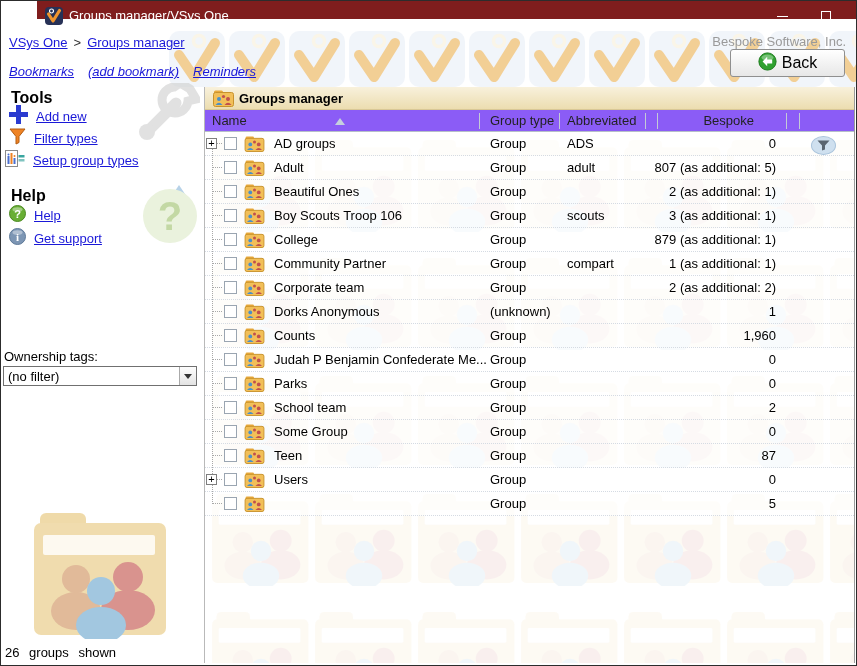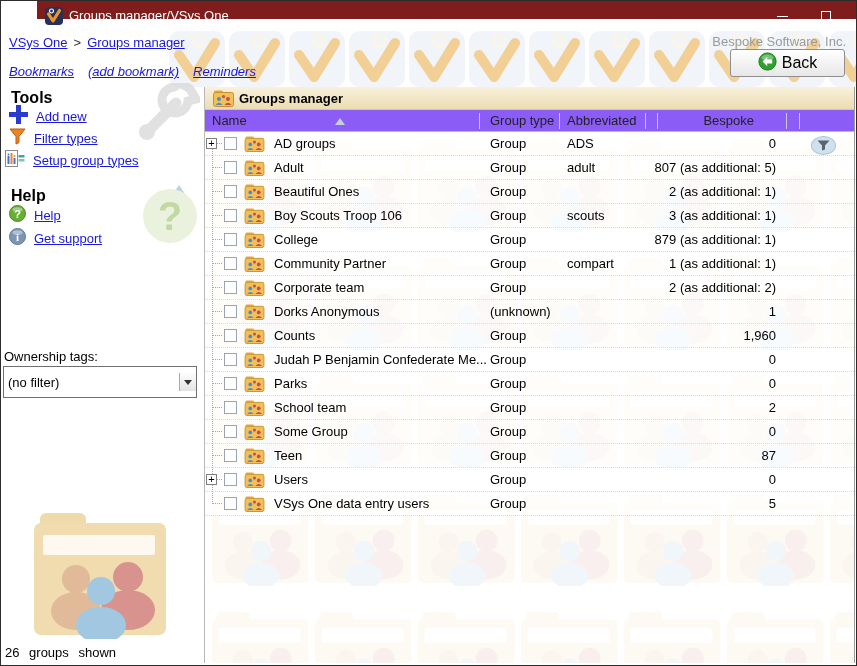--- a/index.html
+++ b/index.html
@@ -29,21 +29,21 @@
   #navlinks { position:absolute; left:8px; top:33px; font-size:13px; font-style:italic; z-index:3; display:flex; gap:14px; }
   #back-btn { position:absolute; right:11px; top:18px; width:115px; height:28px; z-index:4;
     border:1px solid #8f8f8f; border-radius:3px; background:linear-gradient(#ffffff,#e7e7e7);
     display:flex; align-items:center; justify-content:center; gap:5px; font-size:16px; color:#000; cursor:pointer; }
   
   #sidebar { position:absolute; left:0; top:86px; width:203px; height:578px; background:#fff; }
   .side-head { position:absolute; left:10px; font-size:16px; font-weight:bold; color:#000; z-index:2; }
   .side-item { position:absolute; display:flex; align-items:center; gap:8px; font-size:13px; z-index:2; }
   .wm { position:absolute; z-index:1; }
   #ownership-label { position:absolute; left:3px; top:262px; font-size:13px; z-index:2; }
-  #ownership-select { position:absolute; left:2px; top:279px; width:194px; height:32px; border:1px solid #707070; background:#fff; z-index:2; display:flex; align-items:center; cursor:pointer; }
+  #ownership-select { position:absolute; left:2px; top:279px; width:194px; height:20px; border:1px solid #707070; background:#fff; z-index:2; display:flex; align-items:center; cursor:pointer; }
   #ownership-select .val { flex:1; font-size:13px; padding-left:4px; }
   #ownership-select .dd { width:17px; height:18px; border-left:1px solid #aaa; background:linear-gradient(#fdfdfd,#e3e3e3); display:flex; align-items:center; justify-content:center; }
   #ownership-select .dd .tri { width:0; height:0; border-left:4px solid transparent; border-right:4px solid transparent; border-top:5px solid #333; }
   #status { position:absolute; left:4px; top:558px; font-size:13px; color:#000; word-spacing:6px; z-index:3; }
   
   #panel { position:absolute; left:203px; top:86px; width:651px; height:576px; border-left:1px solid #b9b9b9; border-right:1px solid #9a9a9a; background:#fff; }
   #panel-header { position:absolute; left:0; top:0; width:100%; height:23px; background:linear-gradient(#f8f1dc,#ecddb0); border-bottom:1px solid #d8c globalization; border-bottom:1px solid #d9c896; }
   #panel-header .ph-title { position:absolute; left:34px; top:4px; font-size:13px; font-weight:bold; }
   #panel-header .ph-icon { position:absolute; left:8px; top:3px; }
   #grid-header { position:absolute; left:0; top:23px; width:100%; height:22px; background:#8b5cf6; border-bottom:1px solid #b6bfc9; font-size:13px; color:#222; }
@@ -938,21 +938,20 @@
             <div class="cb"></div>
             <span class="ficon"><svg width="21" height="16" viewBox="0 0 21 17">
                 <rect x="1" y="0.5" width="9" height="5" rx="1.5" fill="#e8a93c"></rect>
                 <rect x="0.5" y="2.5" width="20" height="14" rx="2" fill="#f2bf58" stroke="#c8922c" stroke-width="1"></rect>
                 <circle cx="10.5" cy="6.5" r="1.6" fill="#c0504d"></circle>
                 <circle cx="6" cy="9" r="2" fill="#4a90c8"></circle>
                 <path d="M2.5 15 q3.5 -4.5 7 0 z" fill="#4a90c8"></path>
                 <circle cx="15" cy="9" r="2" fill="#c0504d"></circle>
                 <path d="M11.5 15 q3.5 -4.5 7 0 z" fill="#c0504d"></path>
               </svg></span>
-            <div class="cell-name">VSys One data entry users</div>
             <div class="cell-type">Group</div>
             <div class="cell-abbr"></div>
             <div class="cell-counts">5</div>
           </div>
         </div>
       <div id="hover-filter">
         <svg width="13" height="11" viewBox="0 0 13 11">
             <path d="M0.5 0.5 L12.5 0.5 L8 5.5 L8 9.5 L5 10.5 L5 5.5 Z" fill="#5a6570"></path>
           </svg>
       </div>

